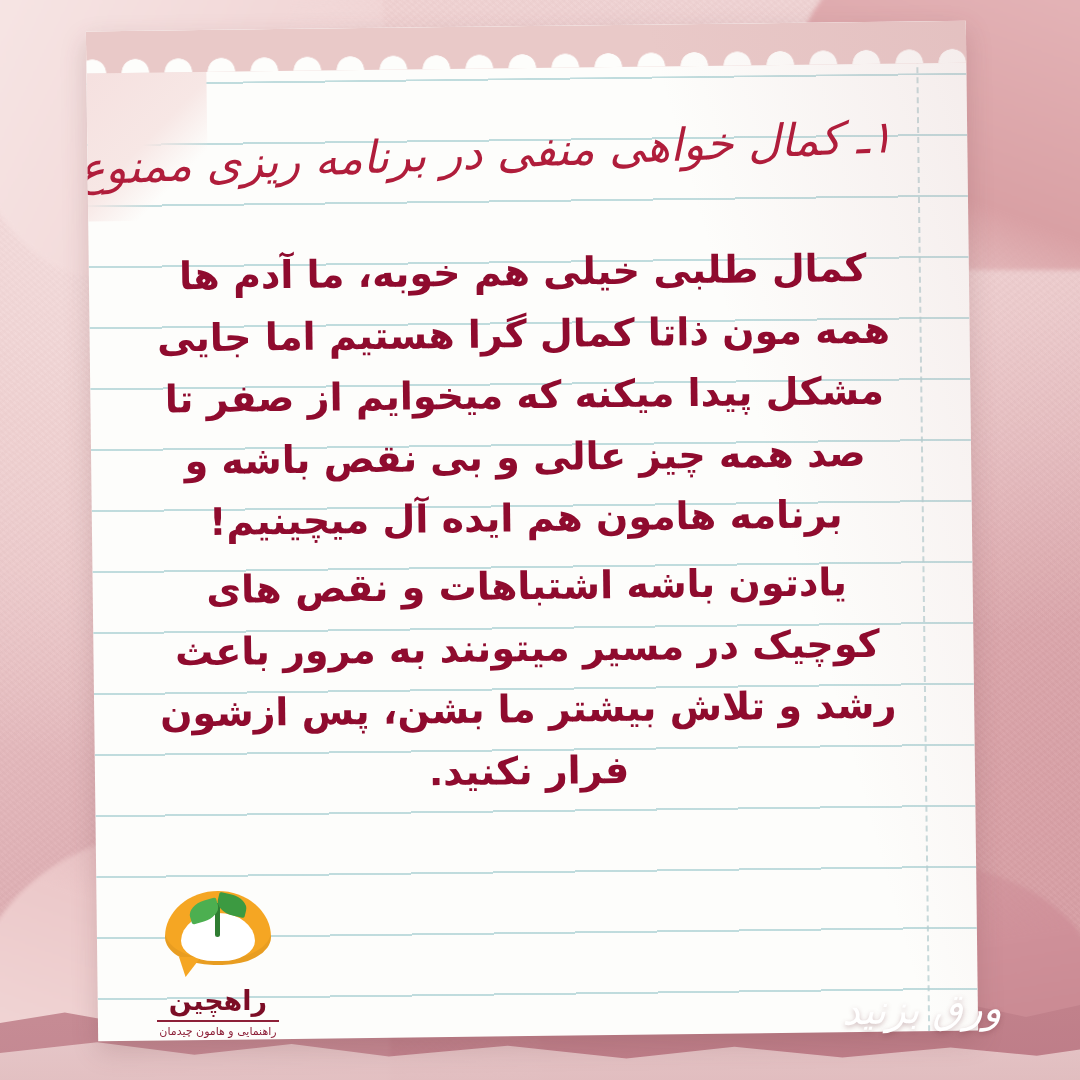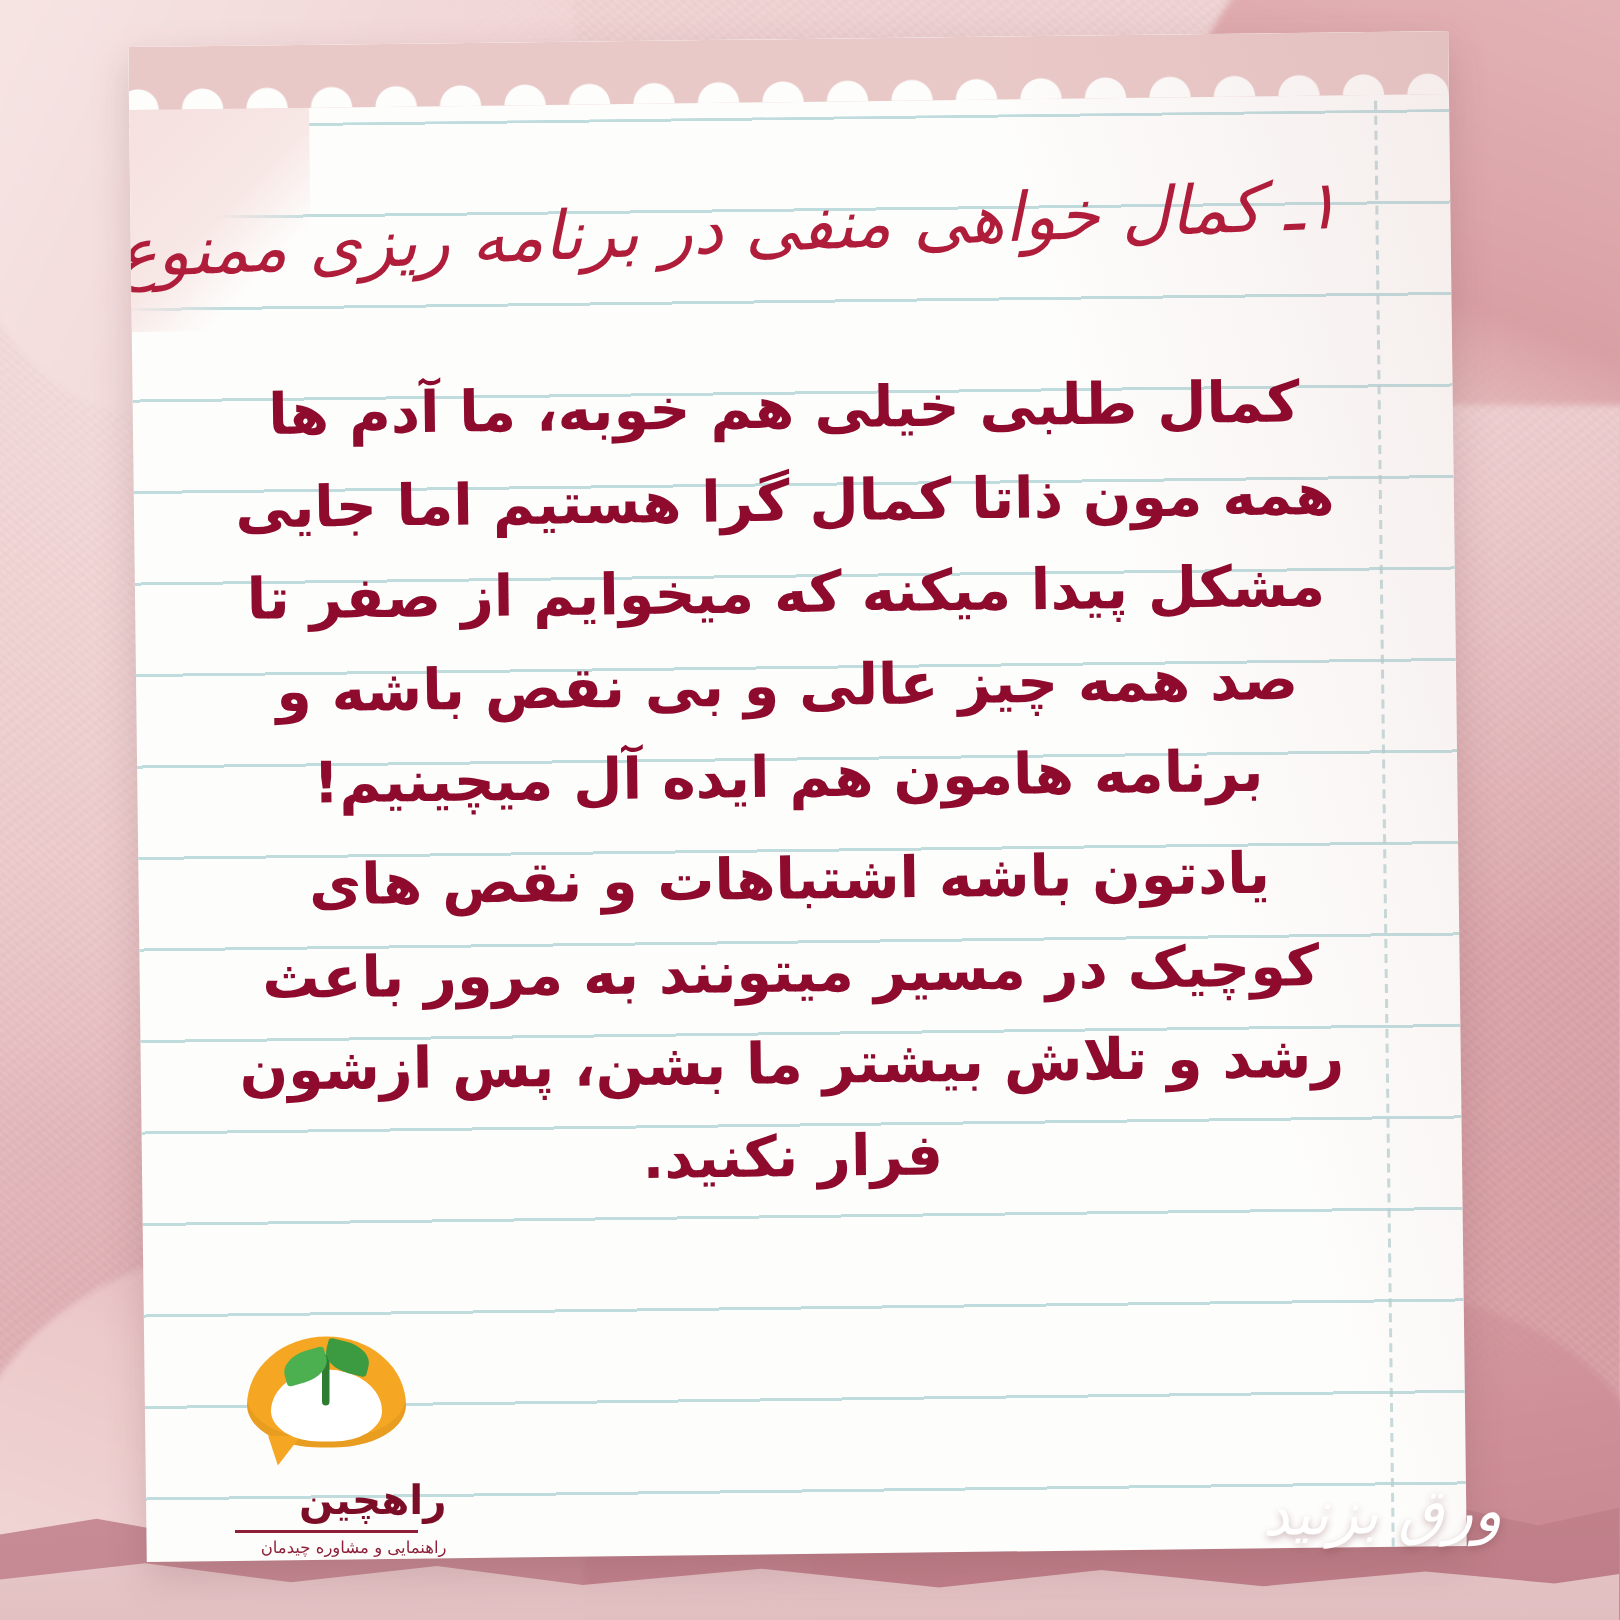--- a/index.html
+++ b/index.html
@@ -170,20 +170,21 @@
   .para-2 {
     margin-top: 6px;
   }
 
   
   .logo {
     position: absolute;
     left: 138px;
     bottom: 42px;
     width: 160px;
+    text-align: center;
   }
   .logo-mark {
     position: relative;
     width: 118px;
     height: 92px;
     margin: 0 auto 6px auto;
   }
   .bubble {
     position: absolute;
     left: 6px; top: 4px;
@@ -297,18 +298,18 @@
   <div class="logo">
     <div class="logo-mark">
       <div class="bubble"></div>
       <div class="bubble-white"></div>
       <div class="sprout-stem"></div>
       <div class="leaf-l"></div>
       <div class="leaf-r"></div>
     </div>
     <div class="logo-name">راهچین</div>
     <div class="logo-rule"></div>
-    <div class="logo-sub">راهنمایی و مشاوره چیدمان</div>
+    <div class="logo-sub">راهنمایی و هامون چیدمان</div>
   </div>
 
   <div class="swipe">ورق بزنید</div>
 
 </div>
 
 </body></html>

